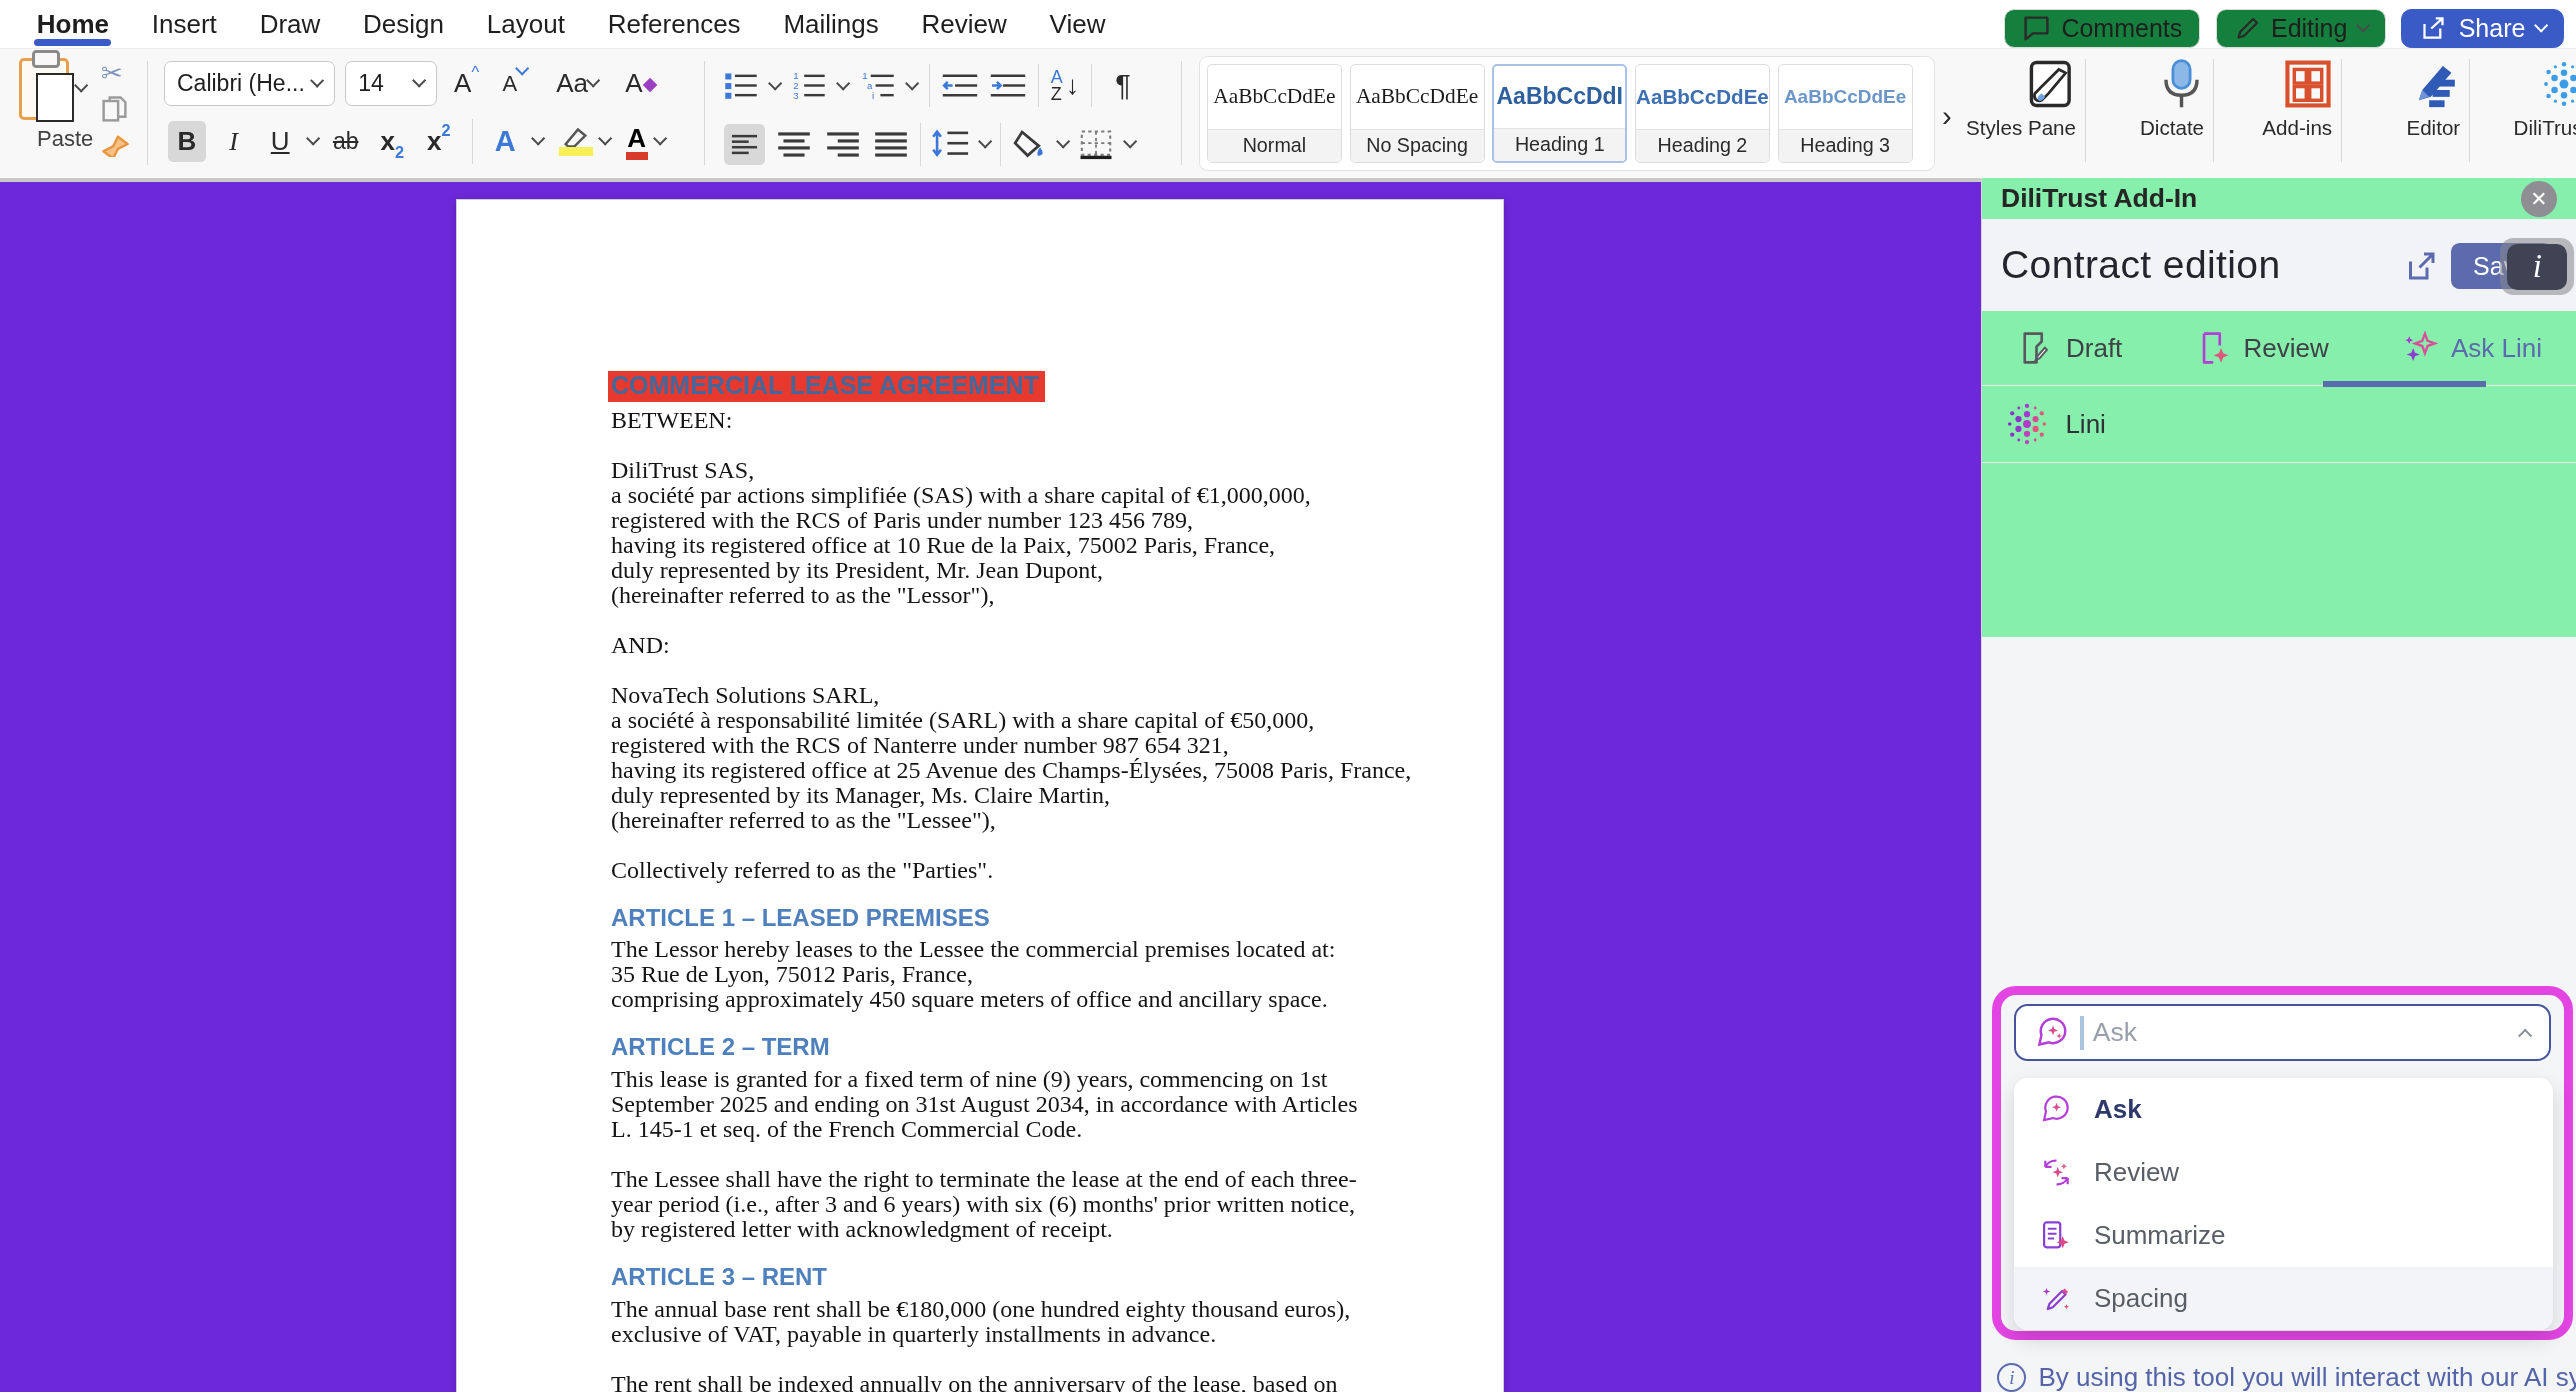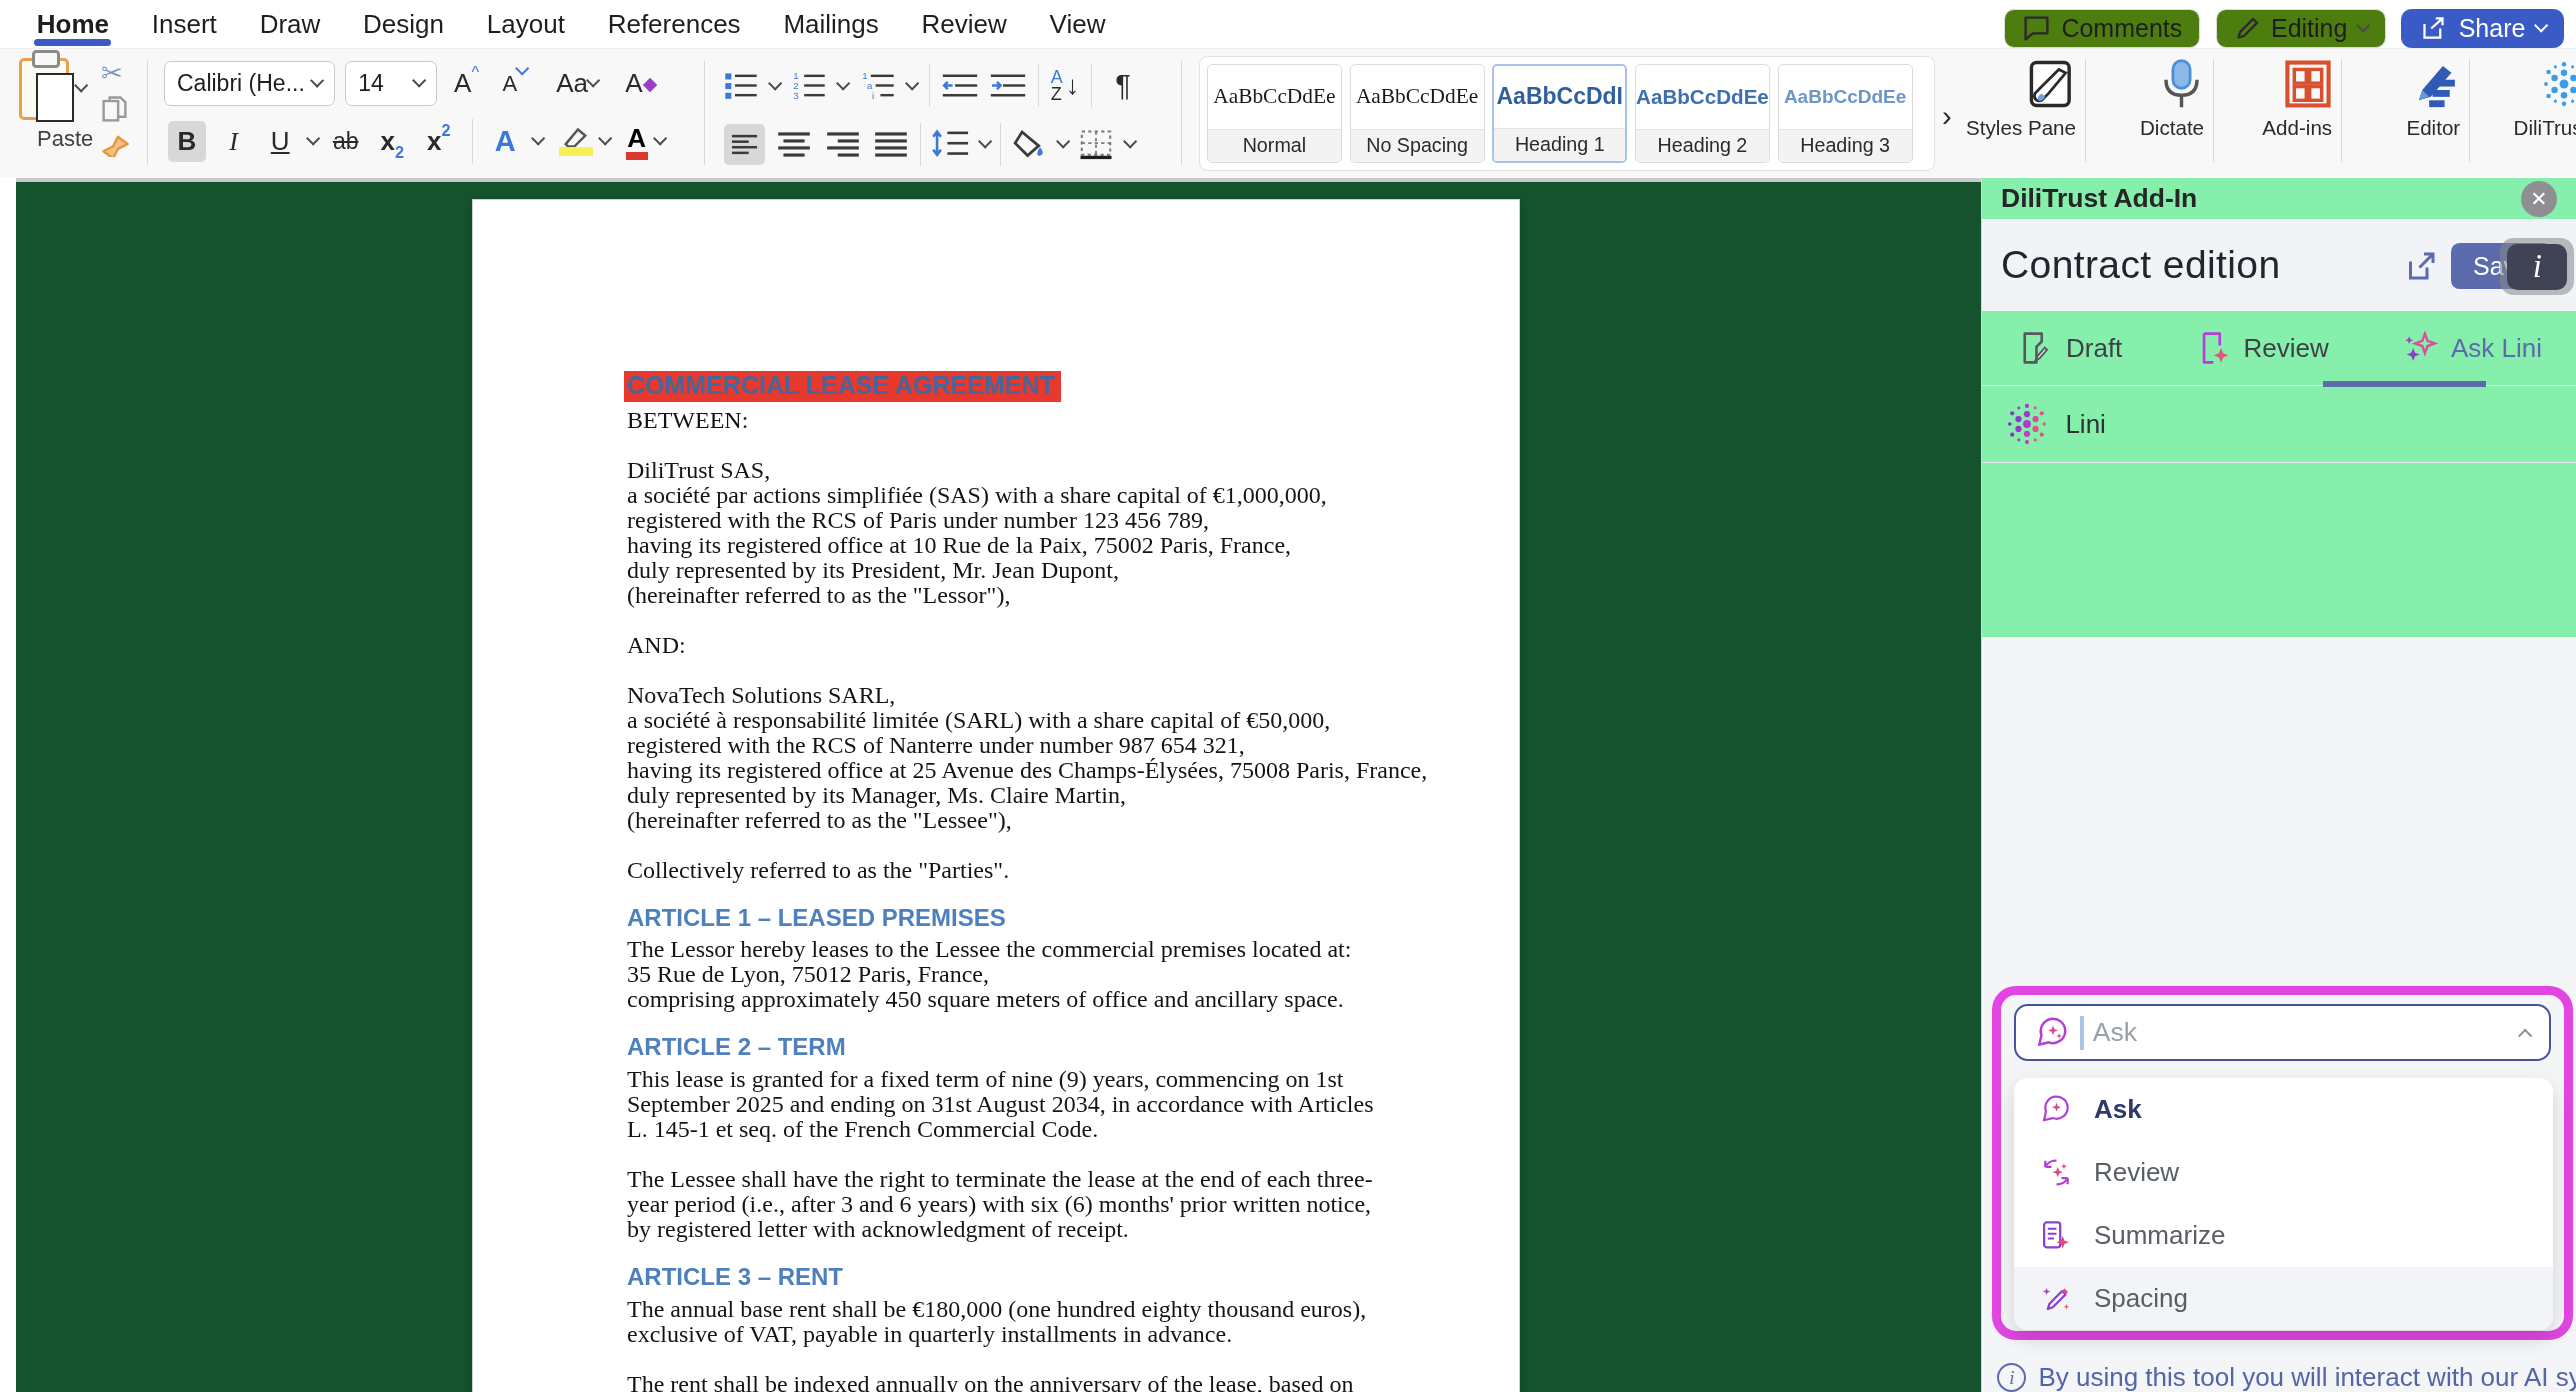--- a/index.html
+++ b/index.html
@@ -9,21 +9,21 @@
 
   
   #menubar { position:absolute; left:0; top:0; width:2576px; height:48px; background:#fff;
              display:flex; align-items:flex-end; padding-left:15.4px; }
   .menu-item { font-size:26px; color:#1e1e1e; padding:0 21.4px; position:relative; height:48px;
                display:flex; align-items:center; }
   .menu-item.active { font-weight:bold; }
   .menu-item.active::after { content:""; position:absolute; left:19px; right:19px; bottom:1.7px;
                height:7.7px; border-radius:4.3px; background:#3a5bc5; }
   #menubar-right { margin-left:auto; display:flex; align-items:center; gap:15.4px; padding-right:12px; }
-  .pill { height:39px; border:0.9px solid #dcdcdc; border-radius:10.3px; background:#4d7c0f;
+  .pill { height:39px; border:0.9px solid #dcdcdc; border-radius:10.3px; background:#15803d;
           display:flex; align-items:center; gap:10.3px; padding:0 17px; font-size:25px; color:#1e1e1e; }
   .pill.share { background:#3a5bc5; border-color:#3a5bc5; color:#fff; }
   .chev { width:10.3px; height:10.3px; border-right:2.6px solid #4a4a4a; border-bottom:2.6px solid #4a4a4a;
           transform:rotate(45deg) translate(-1.7px,-1.7px); display:inline-block; }
   .chev.white { border-color:#fff; }
   .chev.up { transform:rotate(-135deg) translate(-1.7px,-1.7px); }
 
   
   #ribbon { position:absolute; left:0; top:48px; width:2576px; height:129px; background:#f8f8f8;
             border-top:0.9px solid #ededed; }
@@ -50,21 +50,21 @@
   .card { width:135px; height:99px; border:0.9px solid #dcdcdc; border-radius:5.1px; background:#fff;
           overflow:hidden; display:flex; flex-direction:column; }
   .card .sample { flex:1; display:flex; align-items:center; justify-content:center; font-size:21.4px; white-space:nowrap; }
   .card .clabel { height:33px; background:#f3f3f3; border-top:0.9px solid #e3e3e3; display:flex;
           align-items:center; justify-content:center; font-size:19.7px; color:#2a2a2a; }
   .card.sel { border:2.6px solid #a9c2e8; box-shadow:0 0 0 1.7px #fff inset; }
   .rightbtn { width:110px; display:flex; flex-direction:column; align-items:flex-end; gap:6.9px; }
   .rightbtn .lbl { font-size:20.6px; color:#2a2a2a; text-align:center; line-height:23px; }
 
   
-  #canvas { position:absolute; left:16px; top:178px; width:1981px; height:1214px; background:#14532d; }
+  #canvas { position:absolute; left:0; top:178px; width:1981px; height:1214px; background:#6d28d9; }
   #canvas::before { content:""; position:absolute; left:0; top:0; right:0; height:4.3px; background:#c9c9c9; }
   #page { position:absolute; left:456px; top:20.6px; width:1048px; height:1285px; background:#fff;
           border:0.9px solid #cfcfcf; box-shadow:0 1.7px 8.6px rgba(0,0,0,0.18); }
   #doc { padding:171px 137px 0 154px; font-family:"Liberation Serif", serif; font-size:24px;
          line-height:25px; color:#141414; }
   .title-hl { display:inline-block; background:#e8392e; color:#44679c;
          font-family:"Liberation Sans", sans-serif; font-weight:bold; font-size:25px;
          padding:2.6px 6px 3.4px 2.6px; margin:0 0 6px -2.6px; }
   .dline { min-height:25px; white-space:nowrap; }
   .dwrap { max-width:757px; }

